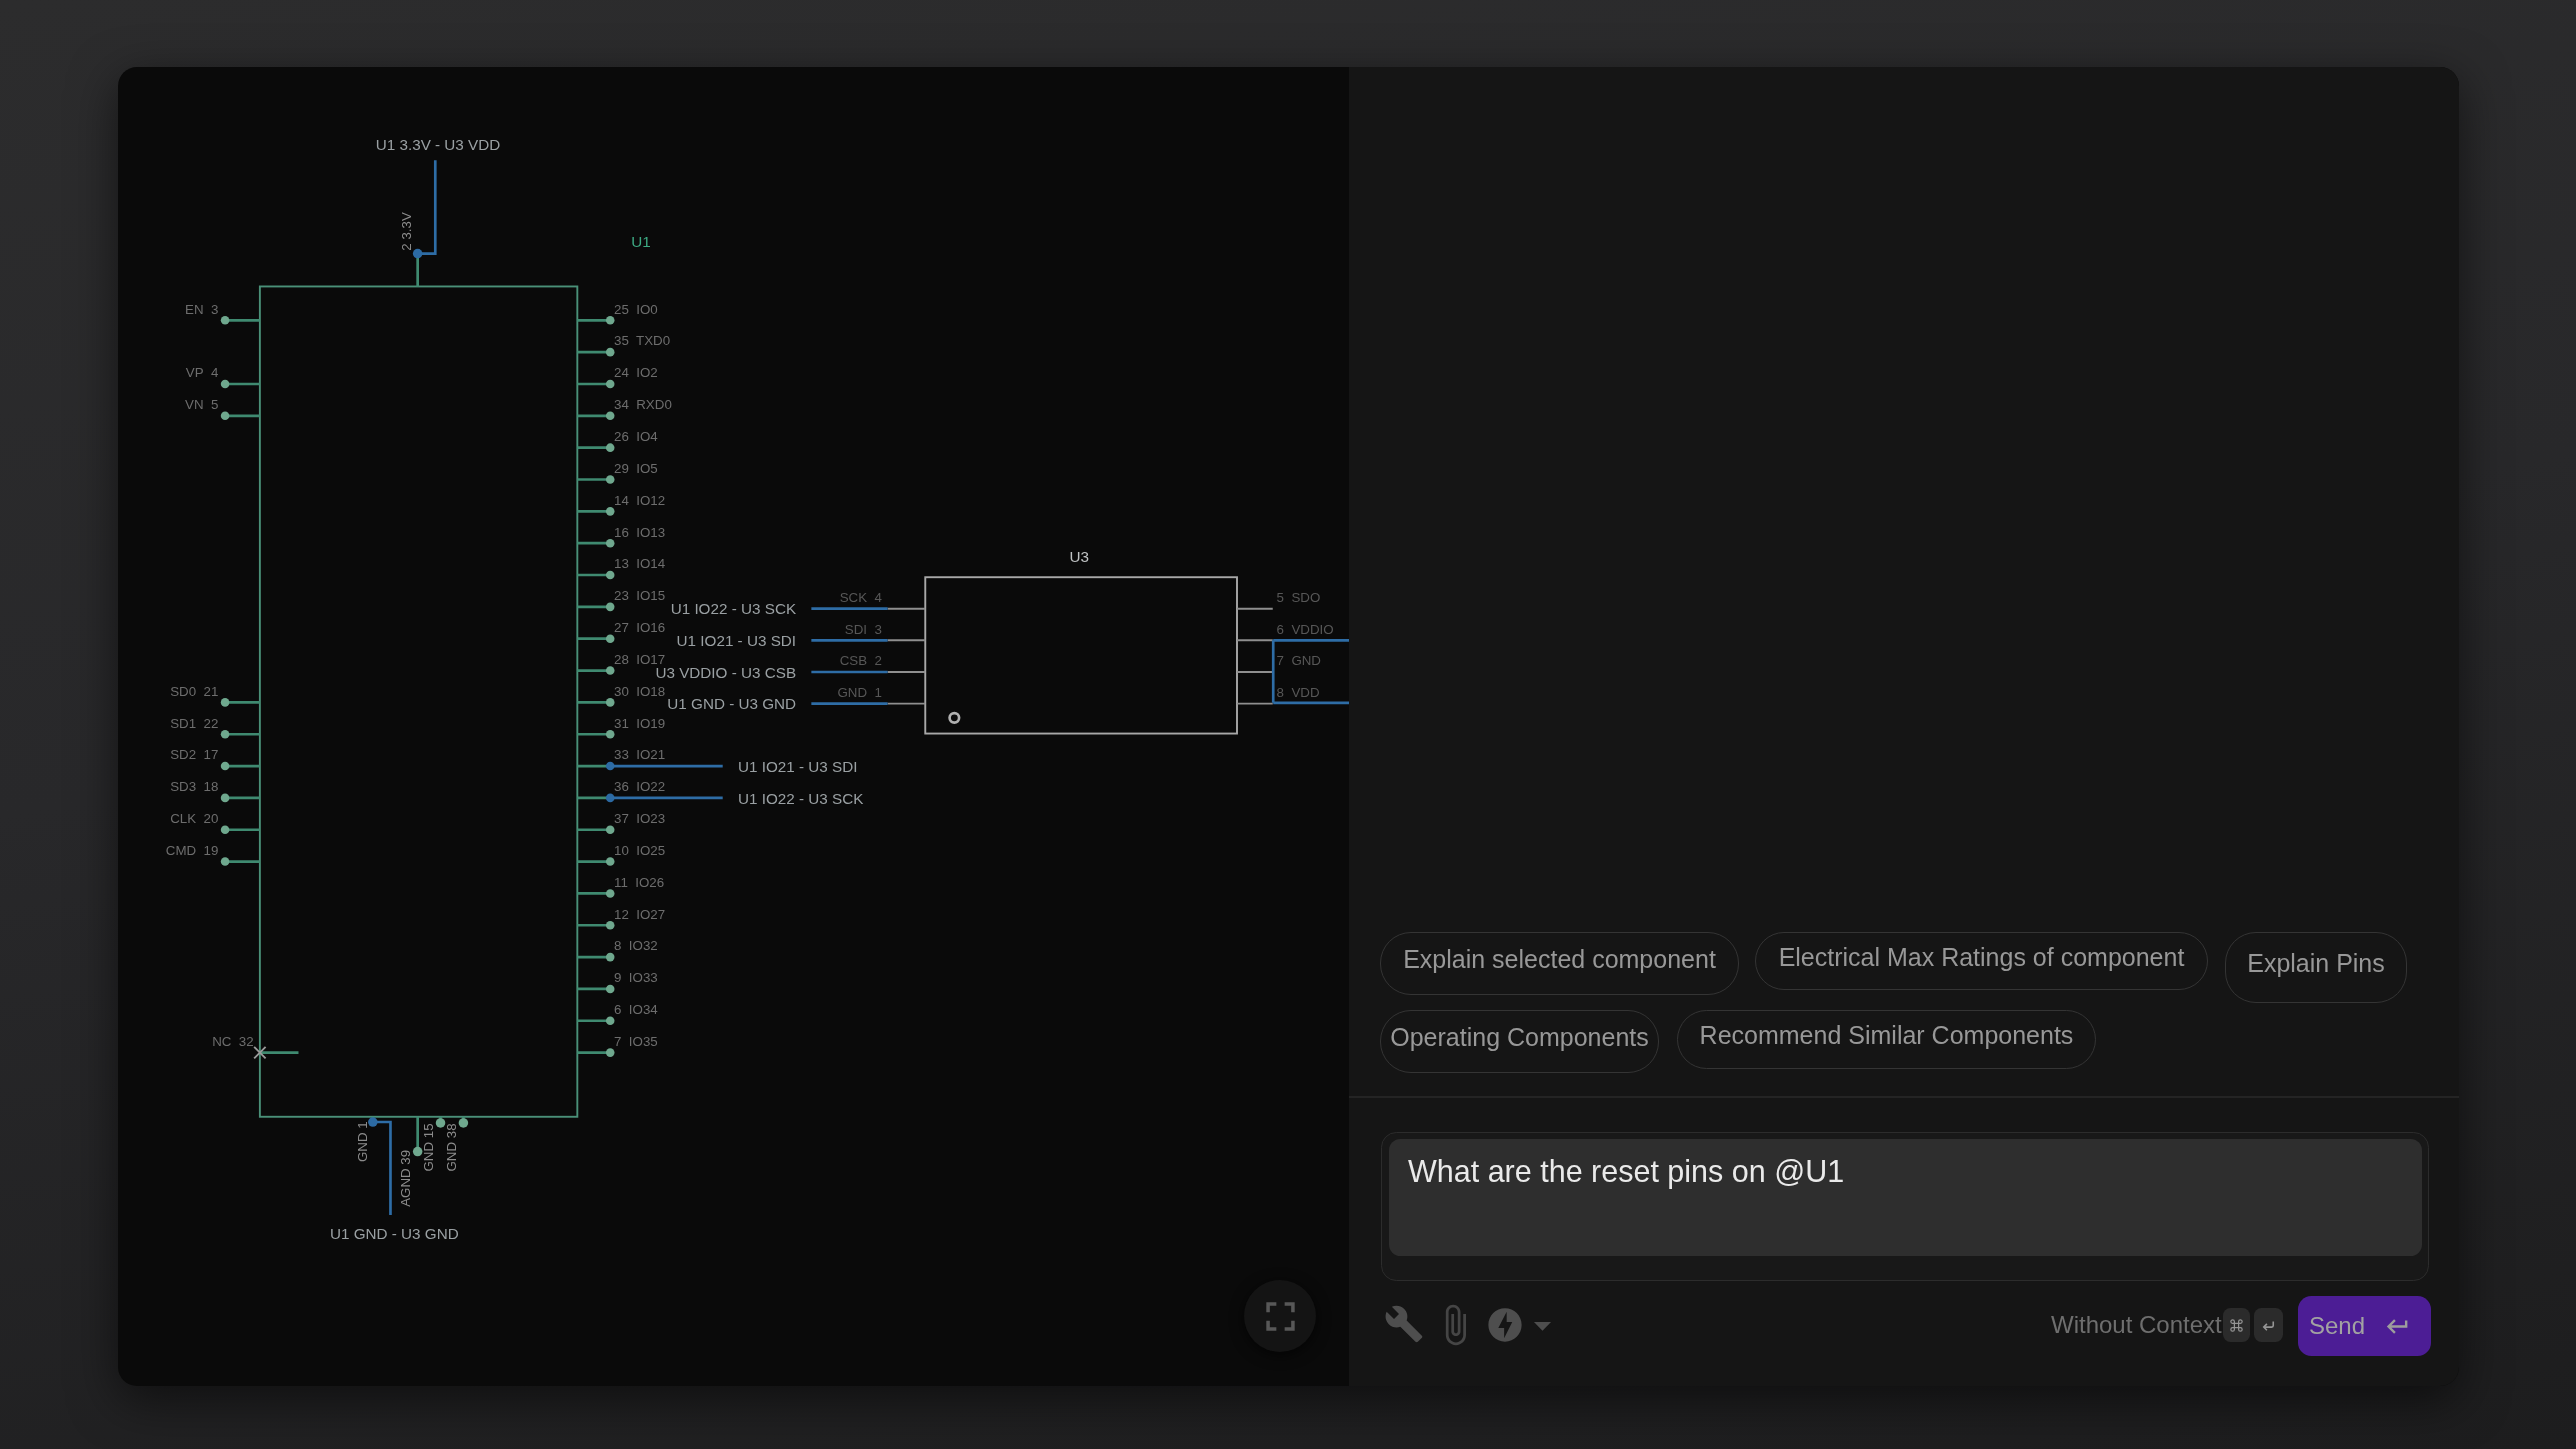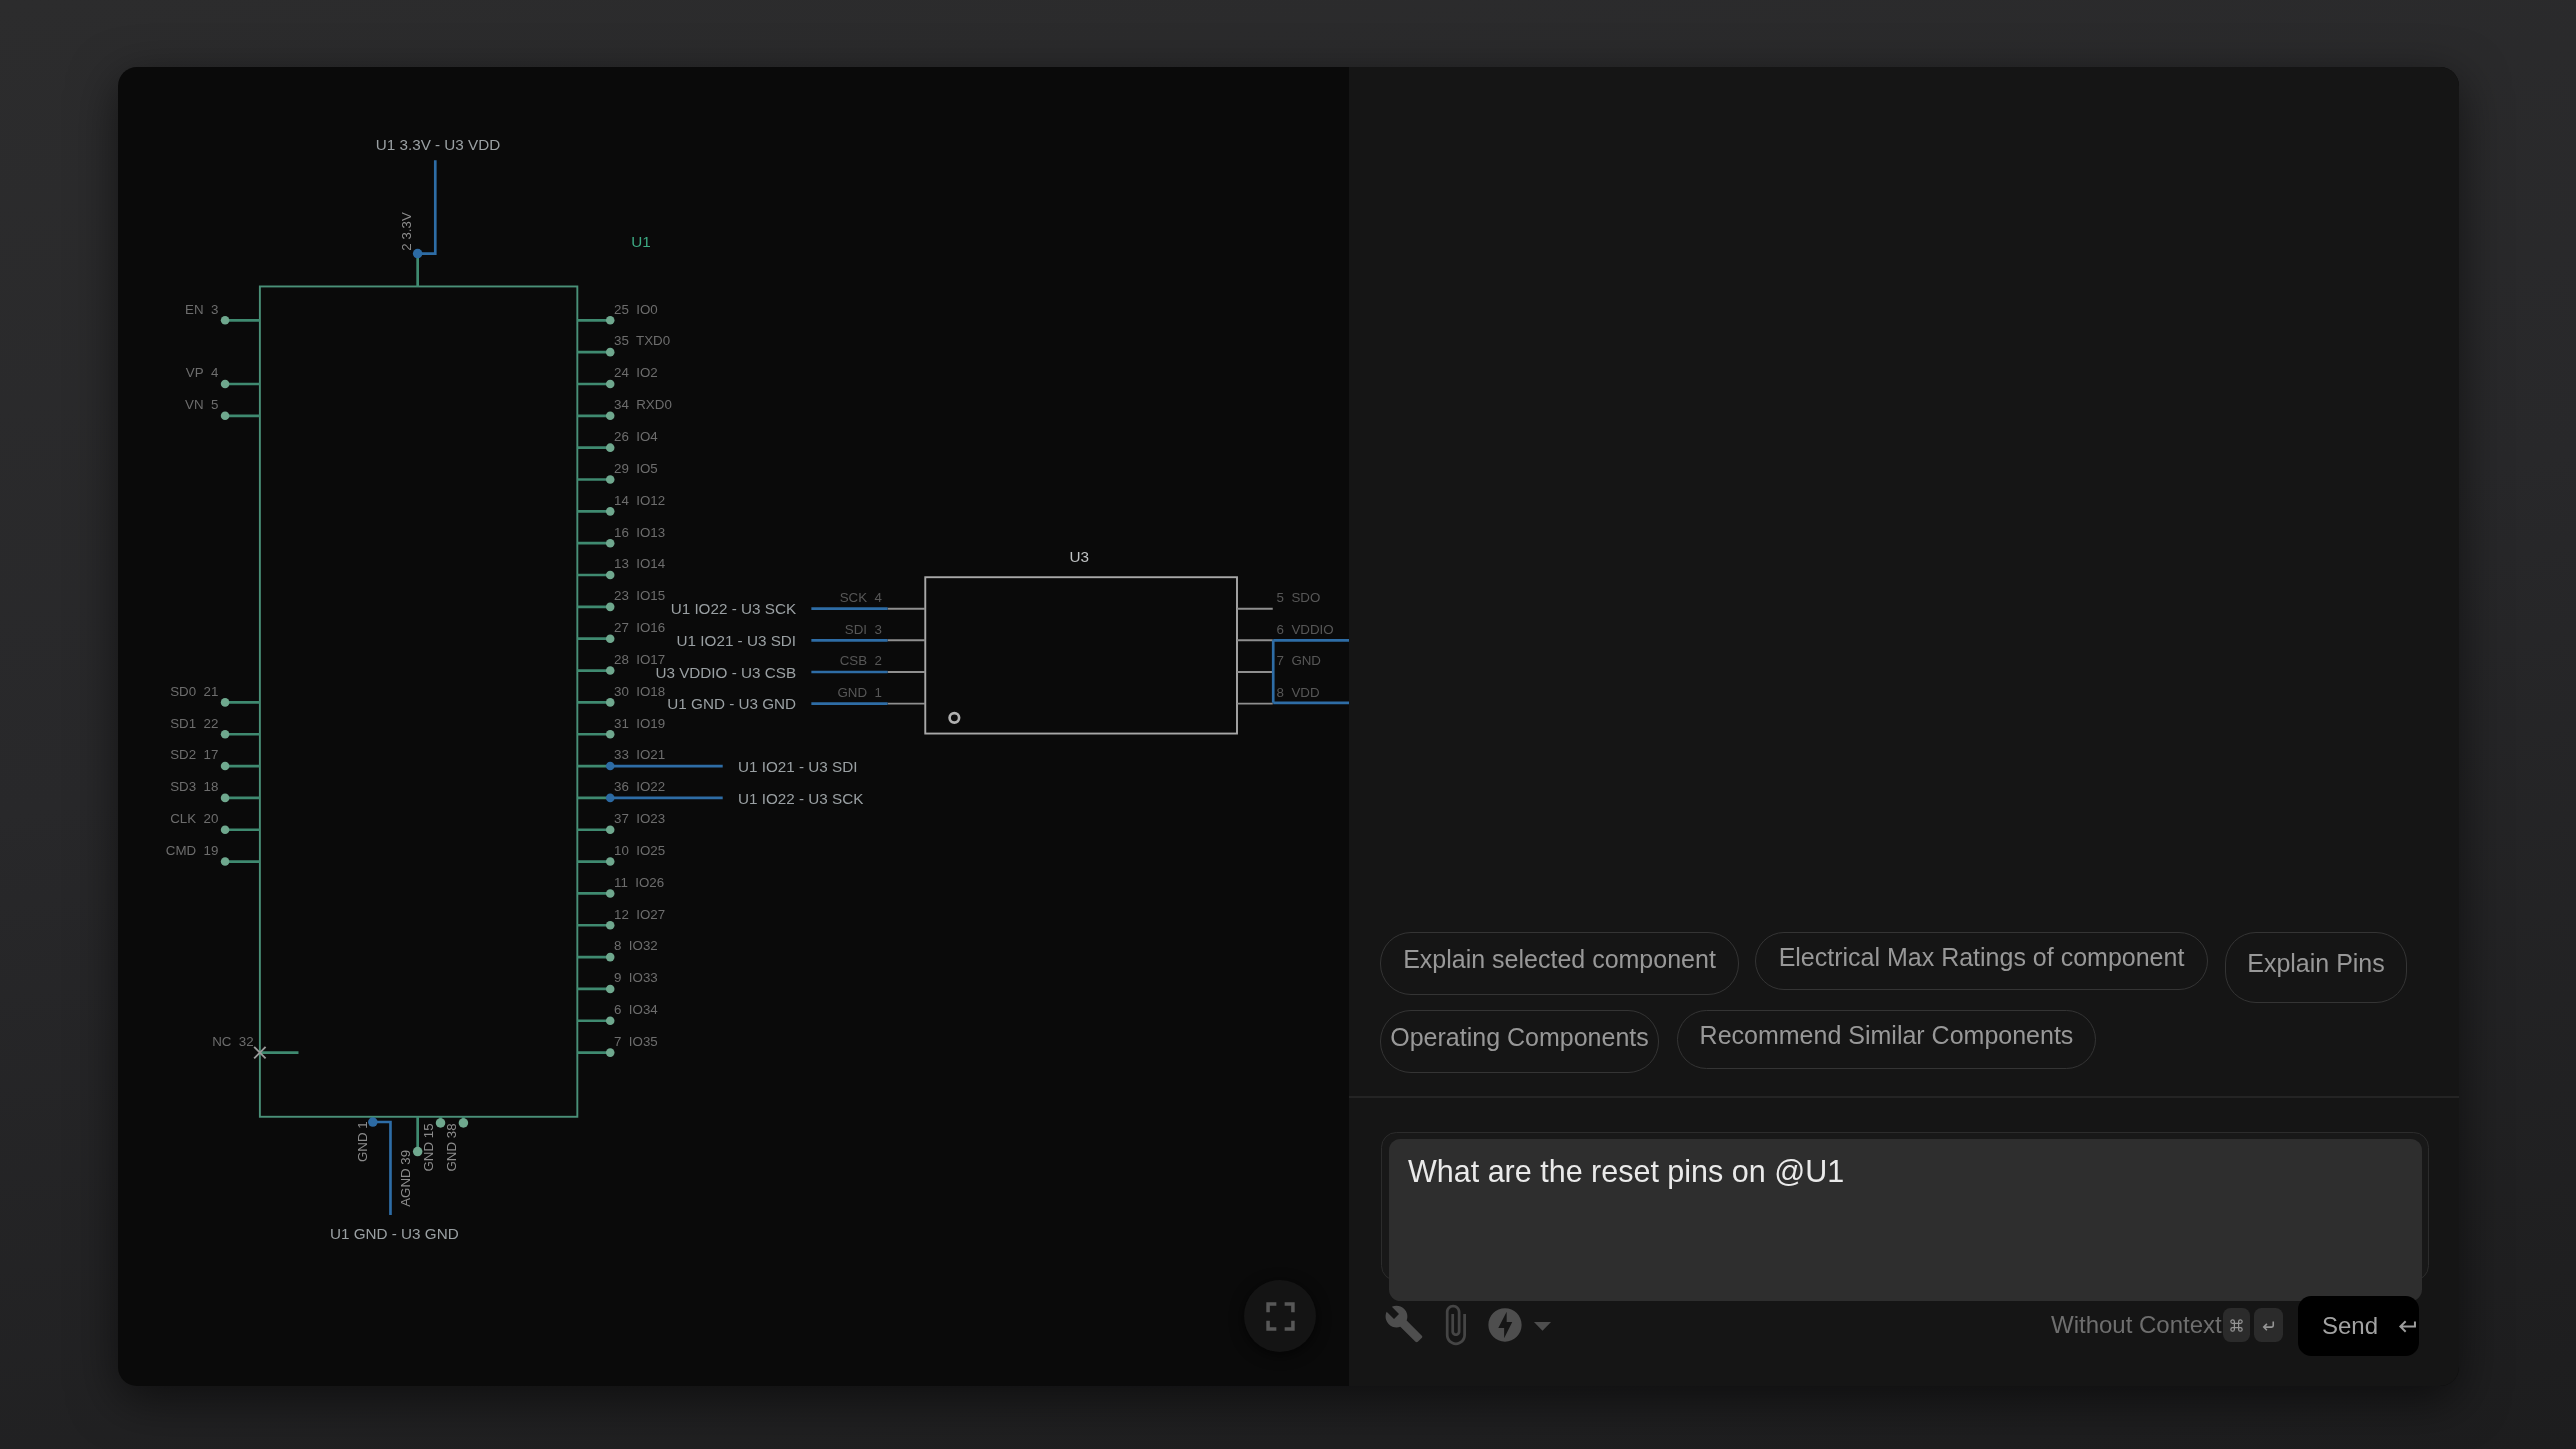--- a/index.html
+++ b/index.html
@@ -7,27 +7,27 @@
 .canvas { position:absolute; left:118px; top:67px; width:2341px; height:1319px;
   background:#0a0a0a; border-radius:19px; box-shadow:0 13.3px 48px rgba(0,0,0,.55); }
 .chat { position:absolute; left:1231px; top:0; width:1110px; height:1319px;
   background:#151515; border-radius:0 19px 19px 0; }
 .schsvg { position:absolute; left:0; top:0; }
 .chip { position:absolute; border:1.9px solid #343434; border-radius:31px; color:#989898;
   font-size:25px; display:flex; align-items:center; justify-content:center; padding-bottom:8px; }
 .divider { position:absolute; left:1349px; top:1096px; width:1110px; height:1.9px; background:#242424; }
 .obox { position:absolute; left:1381px; top:1132px; width:1048px; height:149px;
   border:1.9px solid #2c2c2c; border-radius:15.3px; background:#181818; }
-.ibox { position:absolute; left:1389px; top:1139px; width:1033px; height:162px;
+.ibox { position:absolute; left:1389px; top:1139px; width:1033px; height:117px;
   background:#2e2e2e; border-radius:11.4px; color:#eaeaea; font-size:30.5px; padding:15.3px 19px; }
 .wctx { position:absolute; left:2051px; top:1311px; font-size:24px; color:#6e6e6e;text-align:center; }
 .key { position:absolute; top:1308px; height:34px; background:#2b2b2b; border-radius:7.6px;
   display:flex; align-items:center; justify-content:center; }
-.send { position:absolute; left:2298px; top:1296px; width:121px; height:60px; background:#000000;
-  border-radius:13.3px; display:flex; align-items:center; justify-content:flex-start; padding-left:24px; gap:17px;
+.send { position:absolute; left:2298px; top:1296px; width:133px; height:60px; background:#4c1d95;
+  border-radius:13.3px; display:flex; align-items:center; justify-content:flex-start; padding-left:11px; gap:17px;
   color:#a2a2a2; font-size:24px; }
 .fsbtn { position:absolute; left:1244px; top:1280px; width:72px; height:72px; border-radius:50%;
   background:#141414; box-shadow:0 2.9px 13.3px rgba(0,0,0,.65); display:flex; align-items:center; justify-content:center; }
 .icon { position:absolute; }
 </style></head>
 <body>
 <div class="canvas">
     <div class="chat"></div>
   </div>
 <svg class="schsvg" width="2576" height="1449" viewBox="0 0 2702 1520">

